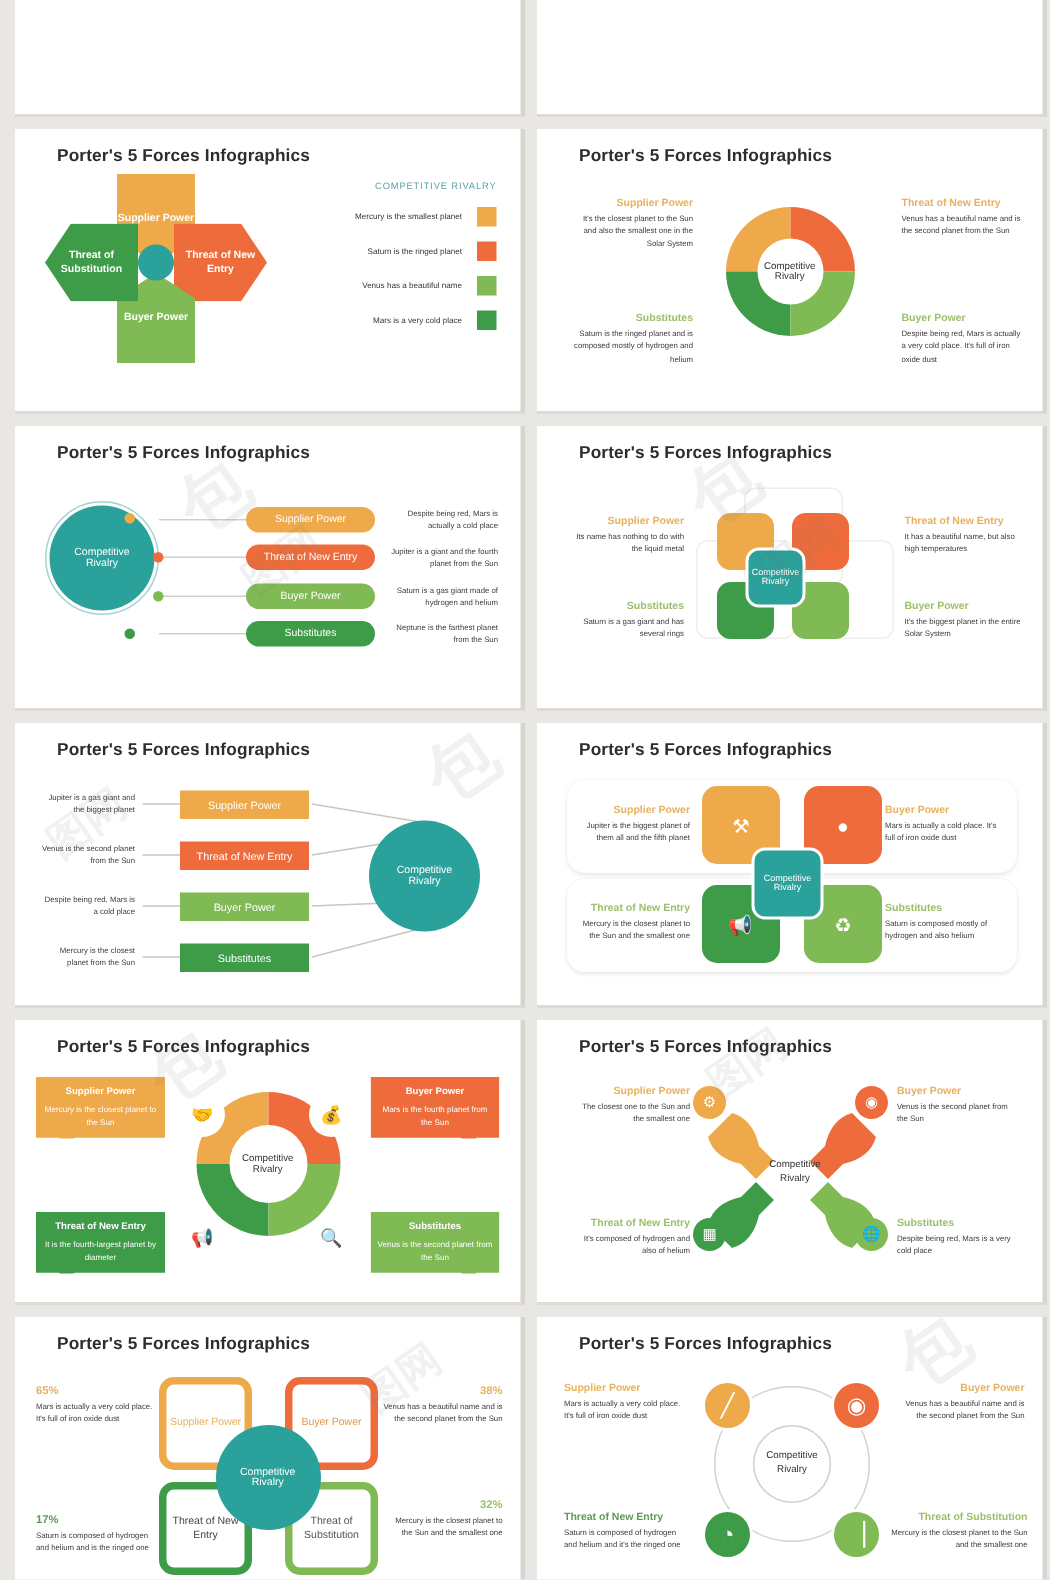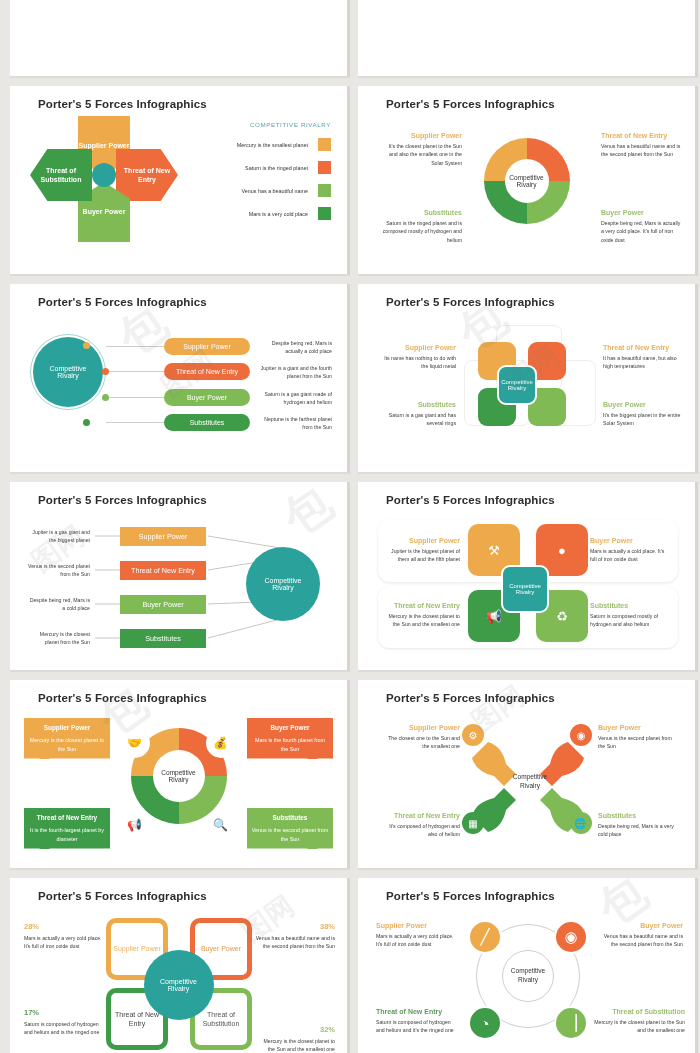--- a/index.html
+++ b/index.html
@@ -433,32 +433,32 @@
       <div class="sp" style="left:96px;top:40px;border-color:#eda94a;color:#e8b15c">Supplier Power</div>
       <div class="sp" style="left:180px;top:40px;border-color:#ee6c3c;color:#e09a4e">Buyer Power</div>
       <div class="sp" style="left:96px;top:110px;border-color:#3e9b47;color:#444">Threat of New Entry</div>
       <div class="sp" style="left:180px;top:110px;border-color:#7fba55;color:#555">Threat of Substitution</div>
       <div class="bigcircle" style="left:114px;top:70px;width:70px;height:70px;left:50%;margin-left:-35px;top:72px">
         <span>Competitive</span>
         <span>Rivalry</span>
       </div>
 
       <div class="sidetxt ta-r" style="left:14px;top:44px;text-align:left">
-        <div class="pctnum t-or">28%</div>
+        <div class="pctnum t-or">65%</div>
         <div class="d" style="margin-top:3px">Mars is actually a very cold place. It's full of iron oxide dust</div>
       </div>
       <div class="sidetxt ta-r" style="right:12px;top:44px">
         <div class="pctnum t-or">38%</div>
         <div class="d" style="margin-top:3px">Venus has a beautiful name and is the second planet from the Sun</div>
       </div>
       <div class="sidetxt" style="left:14px;top:130px;text-align:left">
         <div class="pctnum t-dg">17%</div>
         <div class="d" style="margin-top:3px">Saturn is composed of hydrogen and helium and is the ringed one</div>
       </div>
-      <div class="sidetxt ta-r" style="right:12px;top:147px">
+      <div class="sidetxt ta-r" style="right:12px;top:120px">
         <div class="pctnum t-lg">32%</div>
         <div class="d" style="margin-top:3px">Mercury is the closest planet to the Sun and the smallest one</div>
       </div>
     </div>
   </div>
 
   <div class="slide">
     <div class="slide-inner">
       <div class="title">Porter's 5 Forces Infographics</div>
       <div class="ringline" style="left:118px;top:46px;width:104px;height:104px"></div>

